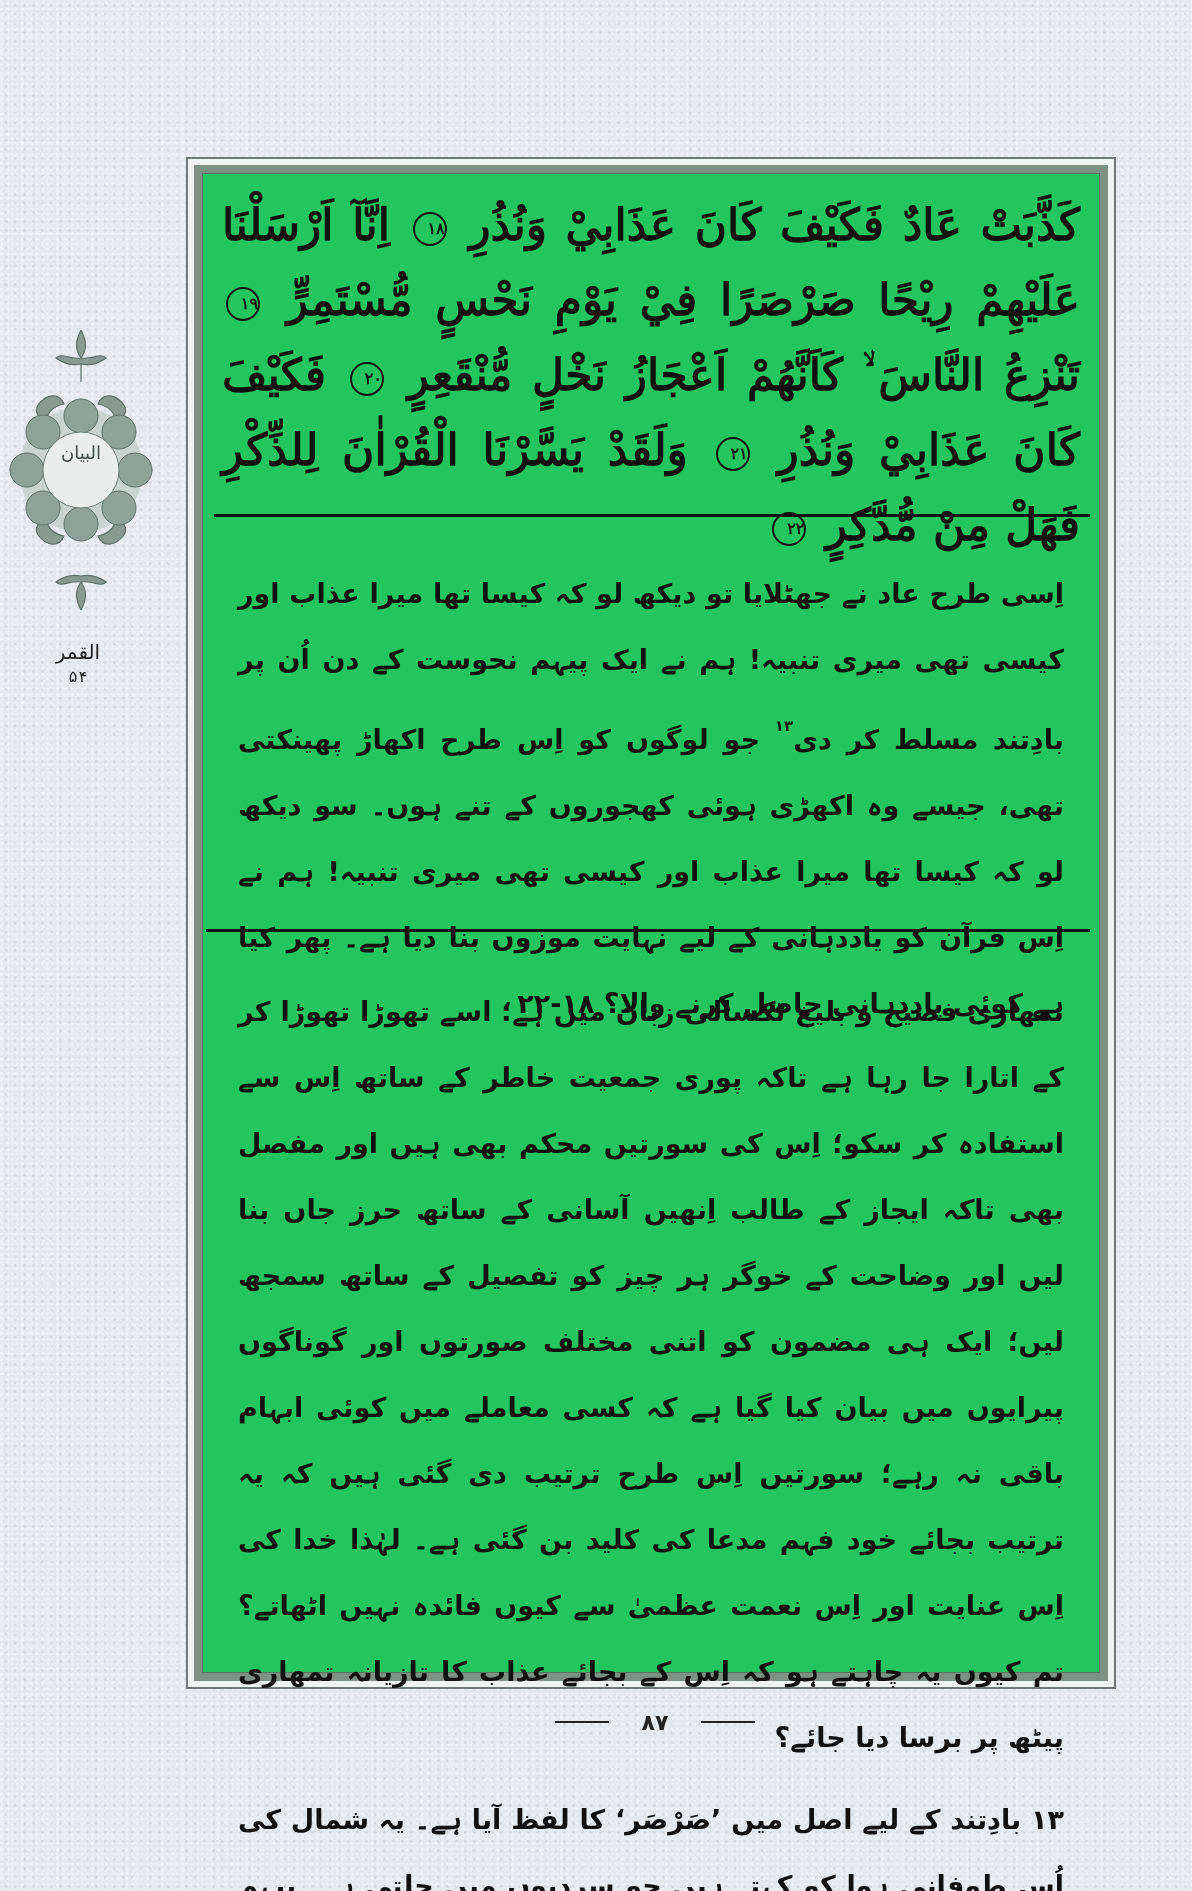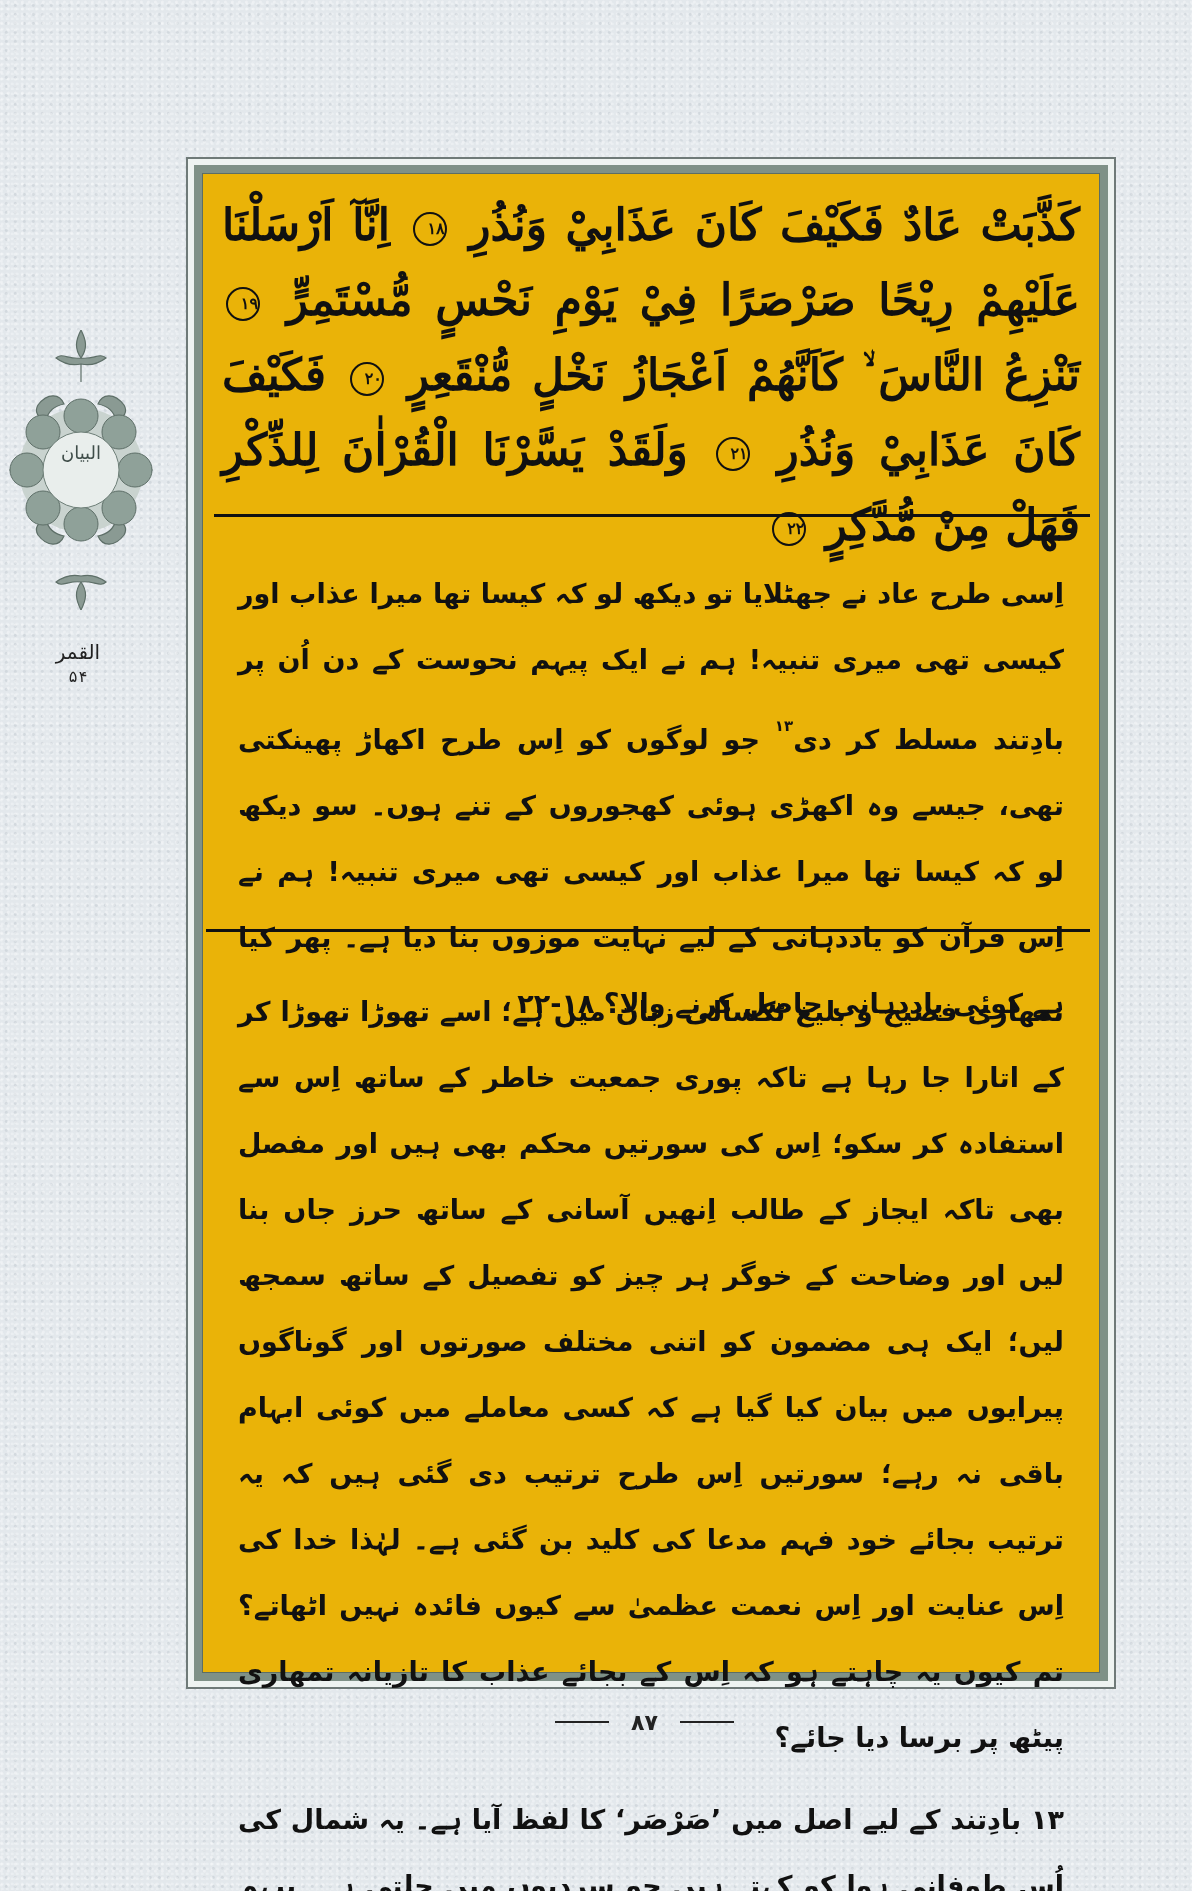--- a/index.html
+++ b/index.html
@@ -13,21 +13,21 @@
     background-size: 7px 7px, 9px 9px, 5px 5px;
     font-family: "DejaVu Sans", sans-serif;
   }
   .frame-outer {
     position: absolute; left: 186px; top: 157px; width: 930px; height: 1532px;
     border: 2px solid #6f7a78; box-sizing: border-box; background: #eef3f1;
   }
   .frame-band {
     position: absolute; left: 6px; top: 6px; right: 6px; bottom: 6px;
     border: 8px solid #7f9187; box-sizing: border-box;
-    background: #eab308;
+    background: #22c55e;
     box-shadow: inset 0 0 0 1px #5d6e64;
   }
   .frame-inner { position: absolute; left: 0; top: 0; right: 0; bottom: 0; }
 
   .arabic-block {
     position: absolute; left: 20px; right: 20px; top: 14px;
     direction: rtl; text-align: justify; text-align-last: right;
     font-family: "DejaVu Serif", serif; font-size: 44px; line-height: 75px;
     color: #111; font-weight: bold;
   }
@@ -66,21 +66,21 @@
   .surah-name {
     position: absolute; left: 38px; width: 80px; top: 640px; text-align: center;
     font-family: "DejaVu Sans", sans-serif; font-size: 20px; color: #222; direction: rtl;
   }
   .surah-number {
     position: absolute; left: 38px; width: 80px; top: 667px; text-align: center;
     font-family: Liberation Mono, monospace; font-size: 16px; color: #222; direction: rtl;
   }
   .page-number-wrap {
     position: absolute; left: 555px; top: 1707px; width: 200px; height: 30px;
-    display: flex; align-items: center; justify-content: flex-start; gap: 22px;
+    display: flex; align-items: center; justify-content: space-between; gap: 10px;
   }
   .pn-dash { width: 54px; height: 2px; background: #222; }
   .page-number { font-family: "DejaVu Sans", sans-serif; font-size: 22px; color: #222; font-weight: bold; }
 </style>
 </head>
 <body>
 
 <div class="sidebar-ornament">
   <svg width="146" height="280" viewBox="0 0 146 280">
     <g fill="#8a9a93" stroke="#5e6f68" stroke-width="1.2">

